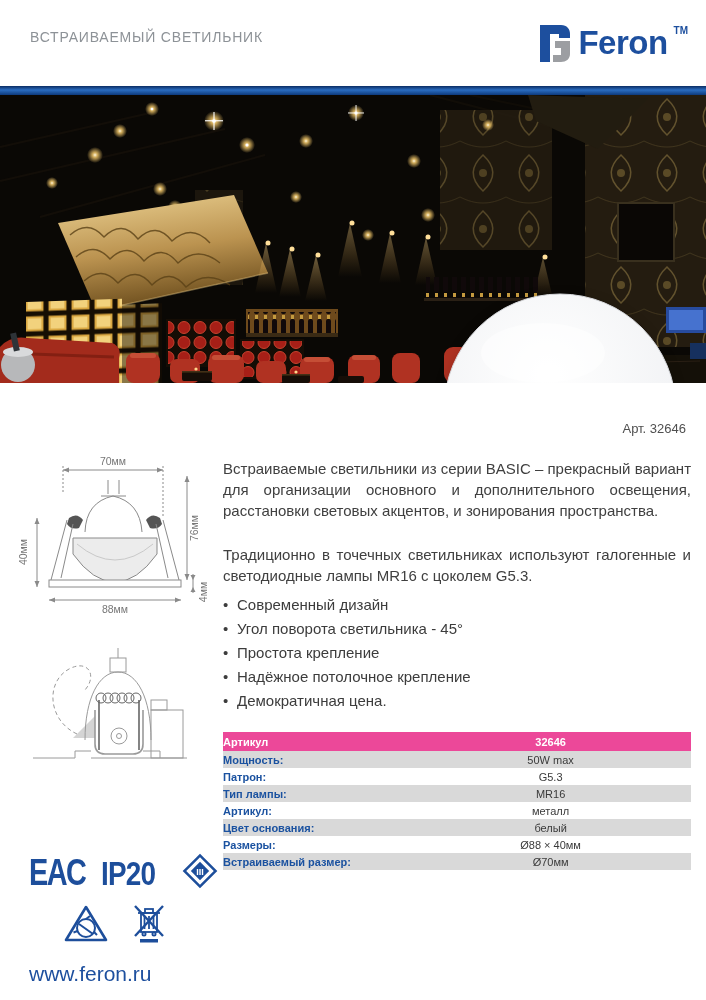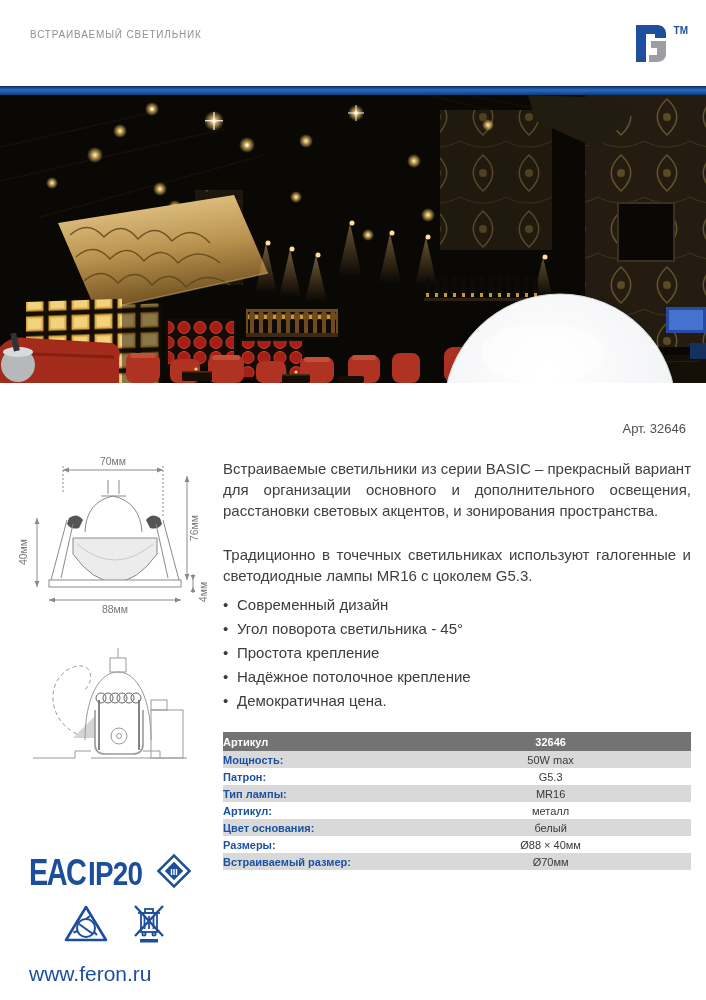--- a/index.html
+++ b/index.html
@@ -2,21 +2,21 @@
 <html><head>
 <meta charset="utf-8">
 <style>
   html,body{margin:0;padding:0;background:#ffffff;}
   .page{position:relative;width:706px;height:1000px;background:#fff;overflow:hidden;
         font-family:"Liberation Sans","DejaVu Sans",sans-serif;}
 
   
   .model-block{position:absolute;left:30px;top:26px;}
   .model{font-size:23px;font-weight:bold;color:#1b4a8c;letter-spacing:1px;}
-  .subtitle{font-size:10px;color:#8d9297;letter-spacing:.8px;margin-top:3px;}
+  .subtitle{font-size:14px;color:#8d9297;letter-spacing:.8px;margin-top:3px;}
   .brand{position:absolute;right:18px;top:24px;display:flex;align-items:flex-start;gap:6px;}
   .brand-name{font-size:33px;font-weight:bold;color:#1d4f9e;letter-spacing:-.5px;line-height:38px;}
   .brand-tm{font-size:10px;color:#1d4f9e;font-weight:bold;margin-top:1px;}
   .blue-bar{position:absolute;left:0;top:86px;width:706px;height:9px;
             background:linear-gradient(180deg,#0a2d63 0%,#2a6cc0 45%,#0d3a7d 100%);}
 
   
   .hero{position:absolute;left:0;top:95px;width:706px;height:288px;overflow:hidden;background:#0a0805;}
   .hero svg{display:block;}
   .product-circle{position:absolute;left:443px;top:198px;width:234px;height:234px;z-index:6;
@@ -34,32 +34,32 @@
   .para{font-size:15px;line-height:21px;color:#404040;text-align:justify;margin:6px 0 0 0;}
   .para.second{margin-top:23px;}
   .adv-title{font-size:15.5px;font-weight:bold;color:#1a55a4;margin:20px 0 0 0;}
   .adv-list{list-style:none;margin:7px 0 0 0;padding:0;}
   .adv-list li{font-size:15px;line-height:24px;color:#3c3c3c;padding-left:14px;position:relative;}
   .adv-list li::before{content:"•";position:absolute;left:0;color:#3c3c3c;}
 
   
   .spec-table{width:100%;border-collapse:collapse;margin-top:19px;font-size:11px;}
   .spec-table th,.spec-table td{padding:0;height:17px;vertical-align:middle;}
-  .spec-table .hdr{background:#737373;color:#fff;height:19px;padding-left:20px;}
+  .spec-table .hdr{background:#ec4899;color:#fff;height:19px;padding-left:20px;}
   .spec-table .hdr .lbl{font-weight:bold;}
   .lbl{width:40%;text-align:left;padding-left:30px;}
   .val{width:60%;text-align:center;}
   tbody .lbl{color:#1b52a0;font-weight:bold;}
   tbody .val{color:#3a3a3a;}
   tbody tr:nth-child(odd){background:#d9d9d9;}
   tbody tr:nth-child(even){background:#ffffff;}
 
   
   .certs{margin-top:auto;padding-top:62px;width:201px;}
-  .cert-row1{display:flex;align-items:center;gap:1px;margin-left:14px;}
+  .cert-row1{display:flex;align-items:center;gap:14px;margin-left:14px;}
   .eac{font-size:37px;font-weight:900;color:#1d4e9b;letter-spacing:-2px;transform:scaleX(.78);transform-origin:left center;}
   .ip20{font-size:34px;font-weight:900;color:#1d4e9b;letter-spacing:-1px;transform:scaleX(.82);transform-origin:left center;margin-left:-14px;}
   .cert-row2{display:flex;align-items:center;gap:22px;margin:10px 0 0 48px;}
   .website{margin:14px 0 0 14px;font-size:21px;color:#1d4f9e;}
 </style>
 </head>
 <body>
 
 <div class="page">
 
@@ -67,20 +67,21 @@
     <div class="subtitle">ВСТРАИВАЕМЫЙ СВЕТИЛЬНИК</div>
   </div>
 
   <div class="brand">
     <span>
       <svg width="38" height="40" viewBox="0 0 38 40">
         <path d="M6,1 H27 C33,1 36,5 36,10 V14 H25 V10 H16 V38 H6 Z" fill="#1d4f9e"></path>
         <path d="M21,17 H36 V30 C36,35 32,38 27,38 H19 V31 H27 V24 H21 Z" fill="#9c9ea2"></path>
       </svg>
     </span>
+    <span class="brand-name">Feron</span>
     <span class="brand-tm">TM</span>
   </div>
 
   <div class="blue-bar"></div>
 
   <div class="hero">
     <svg width="706" height="288" viewBox="0 0 706 288" preserveAspectRatio="none">
       <defs>
         <radialGradient id="gl">
           <stop offset="0%" stop-color="#fff8e0"></stop>

